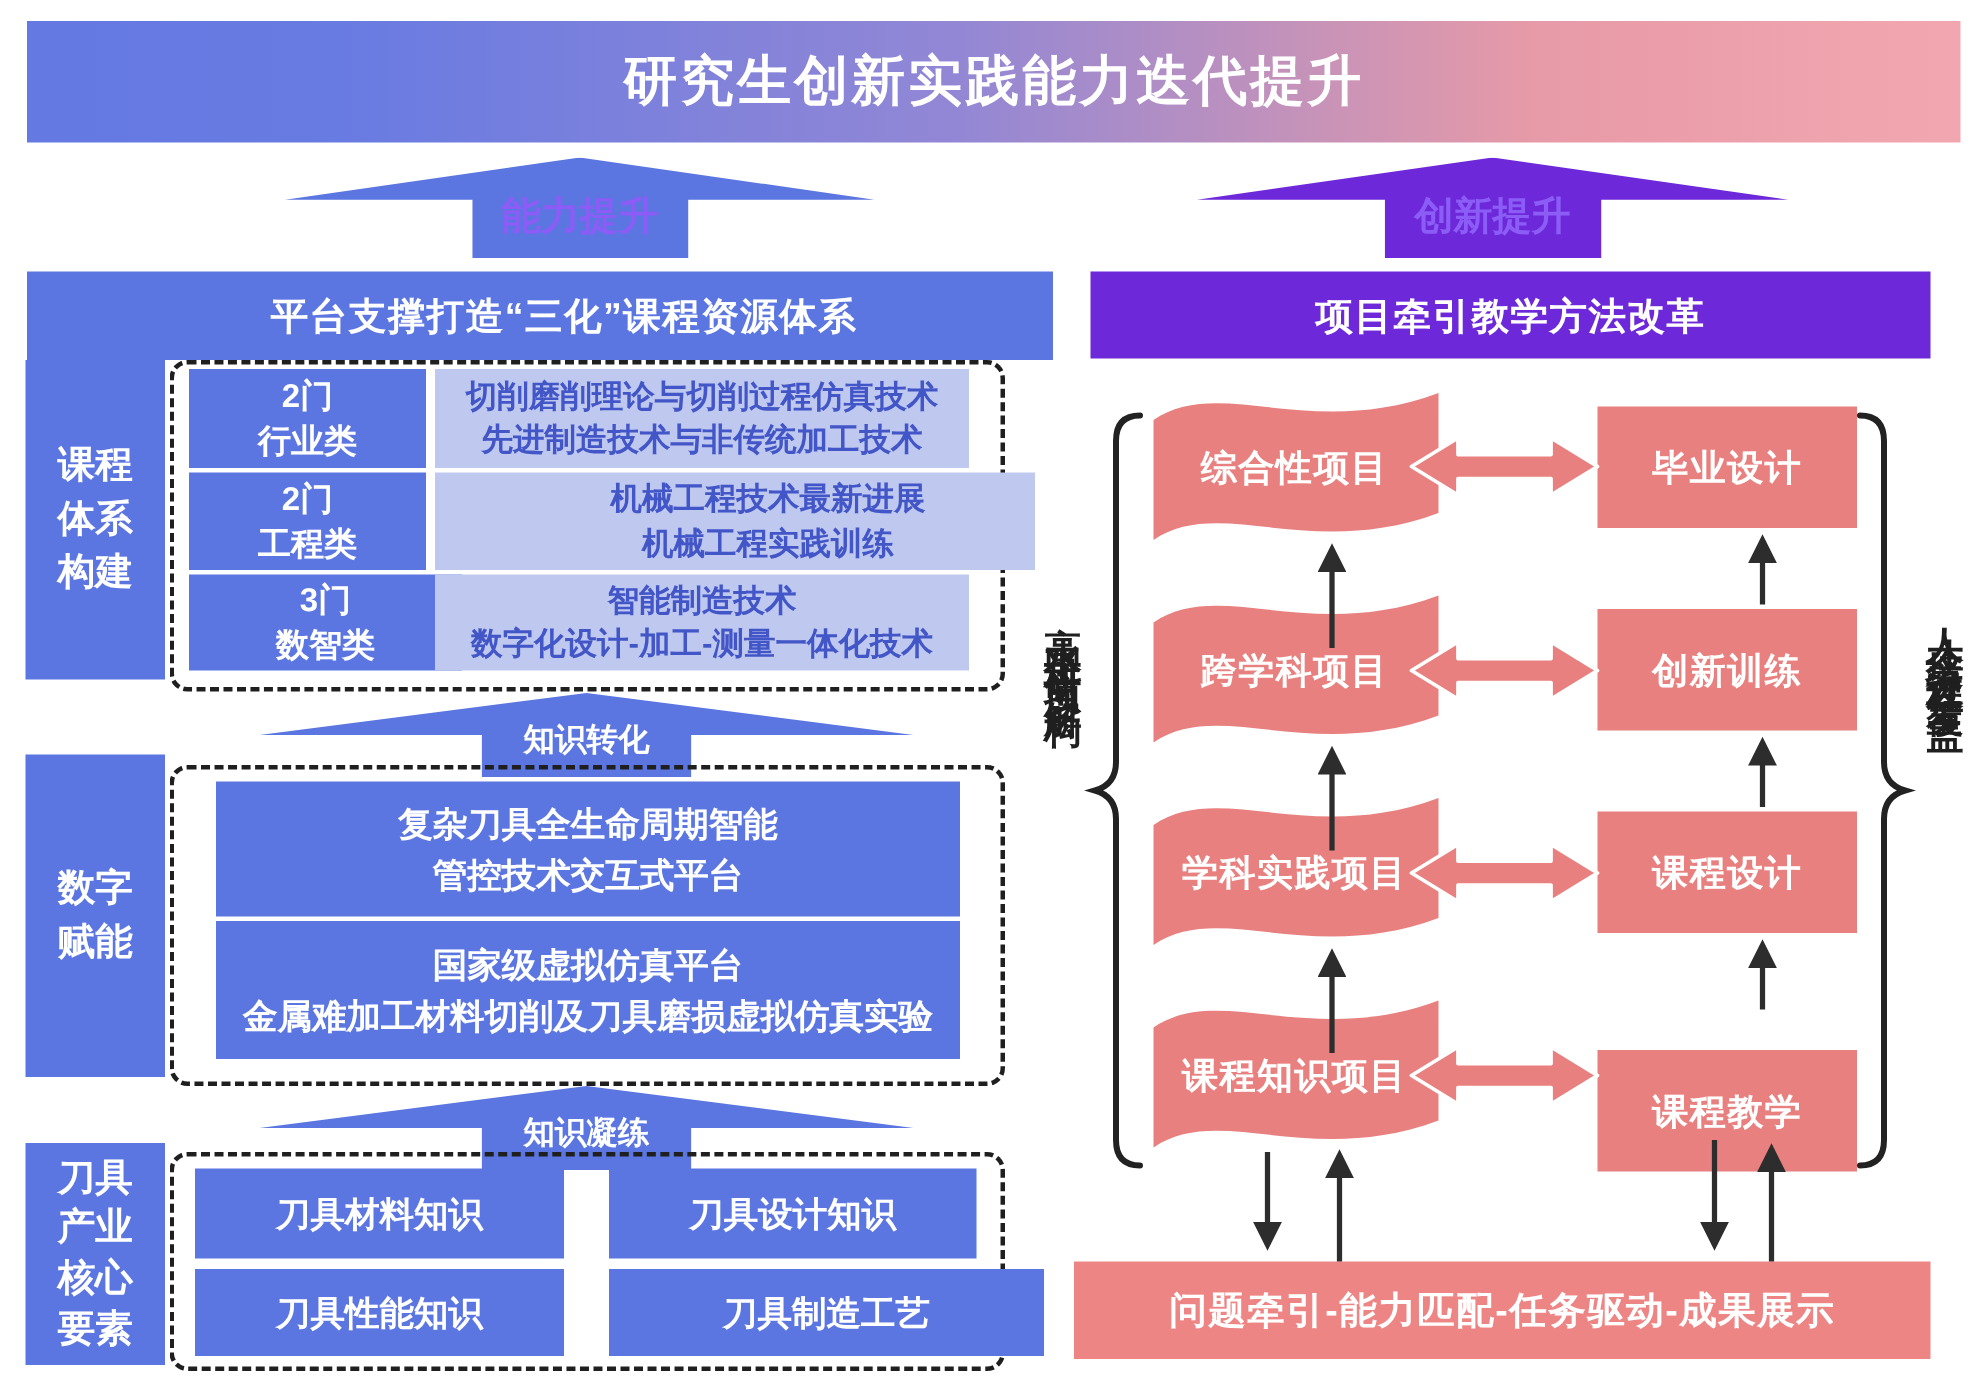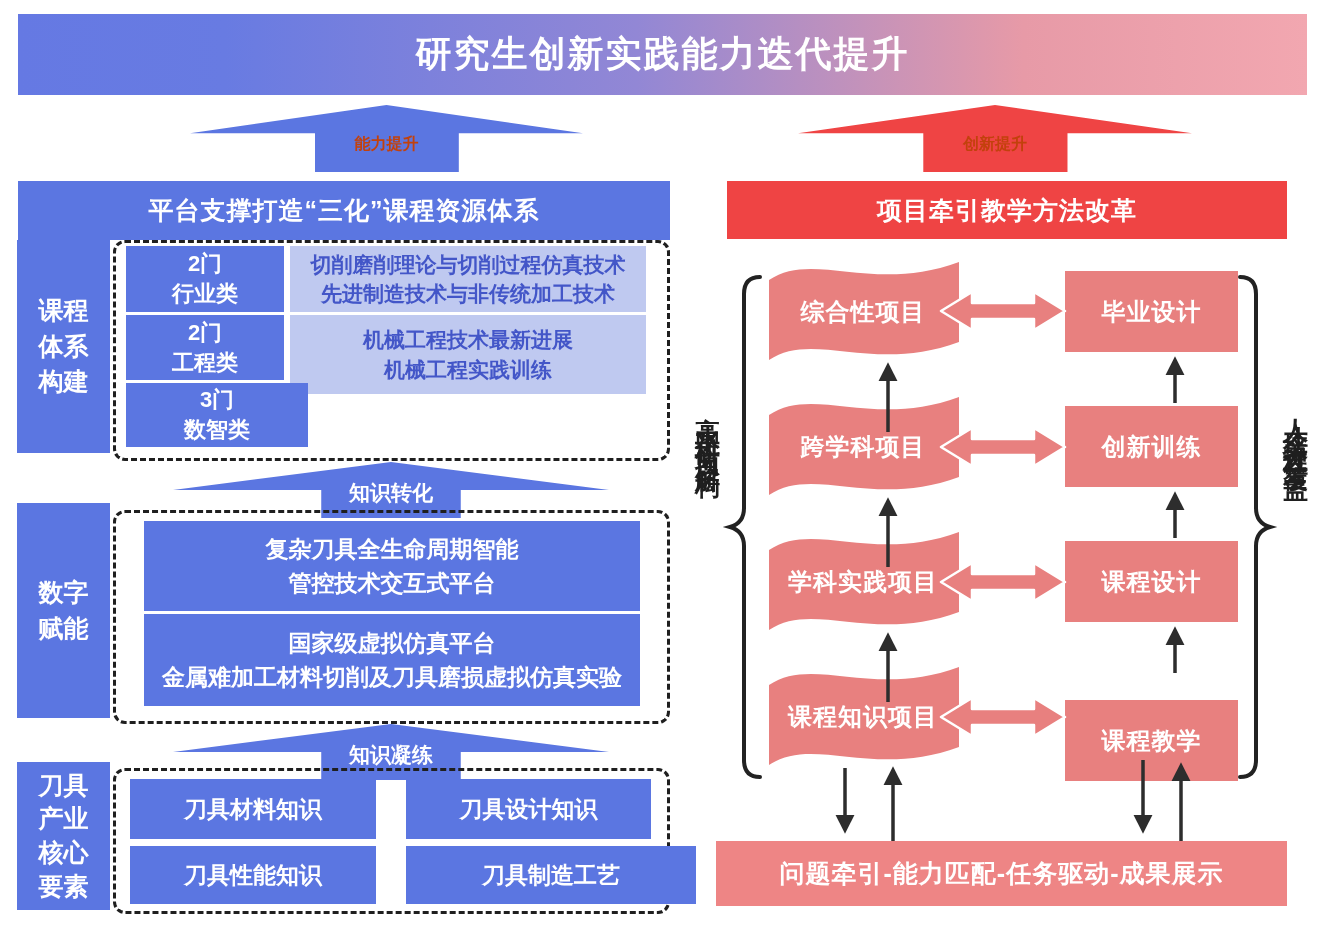--- a/index.html
+++ b/index.html
@@ -6,26 +6,26 @@
   #canvas{position:relative;width:1325px;height:928px;background:#fff;overflow:hidden;
           font-family:"Liberation Sans","DejaVu Sans",sans-serif;font-weight:bold;}
   .abs{position:absolute;}
   .pre{white-space:pre-line;}
   
   .banner{left:18px;top:14px;width:1289px;height:81px;
           background:linear-gradient(90deg,#6579e3 0%,#687be2 16%,#9287d5 48%,#e79aa7 78%,#f2a7b0 100%);
           color:#fff;font-size:36px;letter-spacing:2px;display:flex;align-items:center;justify-content:center;}
   .uparrow-big{height:67px;clip-path:polygon(50% 0%,100% 42%,68.4% 42%,68.4% 100%,31.8% 100%,31.8% 42%,0% 42%);}
   .uparrow-small{height:56px;clip-path:polygon(50% 0%,100% 50%,66% 50%,66% 100%,34% 100%,34% 50%,0% 50%);}
-  .arrowlabel{position:absolute;left:50%;top:58%;transform:translate(-50%,-50%);color:#c2410c;font-size:16px;white-space:nowrap;text-align:center;}
+  .arrowlabel{position:absolute;left:50%;top:58%;transform:translate(-50%,-50%);color:#8b5cf6;font-size:26px;white-space:nowrap;text-align:center;}
   .arrowlabel-s{position:absolute;left:50%;top:56%;transform:translate(-50%,-50%);color:#fff;font-size:21px;white-space:nowrap;}
   
   .hbar{color:#fff;font-size:25px;display:flex;align-items:center;justify-content:center;letter-spacing:1px;}
   .blue{background:#5b76e1;}
-  .salmon{background:#ef4444;}
+  .salmon{background:#6d28d9;}
   
   .sidelabel{background:#5b76e1;color:#fff;font-size:25px;line-height:1.42;display:flex;align-items:center;justify-content:center;text-align:center;}
   .dashedbox{border:3px dashed #1f1f1f;border-radius:12px;}
   .darkbox{background:#5b76e1;color:#fff;font-size:22px;line-height:1.35;display:flex;align-items:center;justify-content:center;text-align:center;}
   .lightbox{background:#bfc9f0;color:#4356c8;font-size:21px;line-height:1.4;display:flex;align-items:center;justify-content:center;text-align:center;}
   .bigbluebox{background:#5b76e1;color:#fff;font-size:23px;line-height:1.5;display:flex;align-items:center;justify-content:center;text-align:center;}
   .kbox{background:#5b76e1;color:#fff;font-size:23px;display:flex;align-items:center;justify-content:center;}
   
   .rrect{background:#e8807f;color:#fff;font-size:24px;display:flex;align-items:center;justify-content:center;letter-spacing:1px;}
   .flagwrap{width:200px;height:124px;}
@@ -44,38 +44,40 @@
 
   <div class="abs uparrow-big blue" style="left:190px;top:105px;width:393px;"></div>
   <div class="abs" style="left:190px;top:105px;width:393px;height:67px;">
     <span class="arrowlabel">能力提升</span>
   </div>
   <div class="abs uparrow-big salmon" style="left:798px;top:105px;width:394px;"></div>
   <div class="abs" style="left:798px;top:105px;width:394px;height:67px;">
     <span class="arrowlabel">创新提升</span>
   </div>
 
-  <div class="abs hbar blue" style="left:18px;top:181px;width:652px;height:59px;">平台支撑打造“三化”课程资源体系</div>
+  <div class="abs hbar blue" style="left:18px;top:181px;width:652px;height:59px;padding-left:32px;">平台支撑打造“三化”课程资源体系</div>
   <div class="abs hbar salmon" style="left:727px;top:181px;width:560px;height:58px;">项目牵引教学方法改革</div>
 
   <div class="abs sidelabel pre" style="left:17px;top:240px;width:93px;height:213px;">课程
 体系
 构建</div>
   <div class="abs dashedbox" style="left:113px;top:240px;width:551px;height:215px;"></div>
 
   <div class="abs darkbox pre" style="left:126px;top:246px;width:158px;height:66px;">2门
 行业类</div>
   <div class="abs lightbox pre" style="left:290px;top:246px;width:356px;height:66px;">切削磨削理论与切削过程仿真技术
 先进制造技术与非传统加工技术</div>
   <div class="abs darkbox pre" style="left:126px;top:315px;width:158px;height:65px;">2门
 工程类</div>
-  <div class="abs lightbox pre" style="left:290px;top:315px;width:356px;height:79px;">机械工程技术最新进展
+  <div class="abs lightbox pre" style="left:290px;top:315px;width:356px;height:65px;padding-left:44px;">机械工程技术最新进展
 机械工程实践训练</div>
   <div class="abs darkbox pre" style="left:126px;top:383px;width:182px;height:64px;">3门
 数智类</div>
+  <div class="abs lightbox pre" style="left:290px;top:383px;width:356px;height:64px;">智能制造技术
+数字化设计-加工-测量一体化技术</div>
 
   <div class="abs uparrow-small blue" style="left:173px;top:462px;width:436px;"></div>
   <div class="abs" style="left:173px;top:462px;width:436px;height:56px;">
     <span class="arrowlabel-s">知识转化</span>
   </div>
 
   <div class="abs sidelabel pre" style="left:17px;top:503px;width:93px;height:215px;">数字
 赋能</div>
   <div class="abs dashedbox" style="left:113px;top:510px;width:551px;height:208px;"></div>
   <div class="abs bigbluebox pre" style="left:144px;top:521px;width:496px;height:90px;">复杂刀具全生命周期智能

